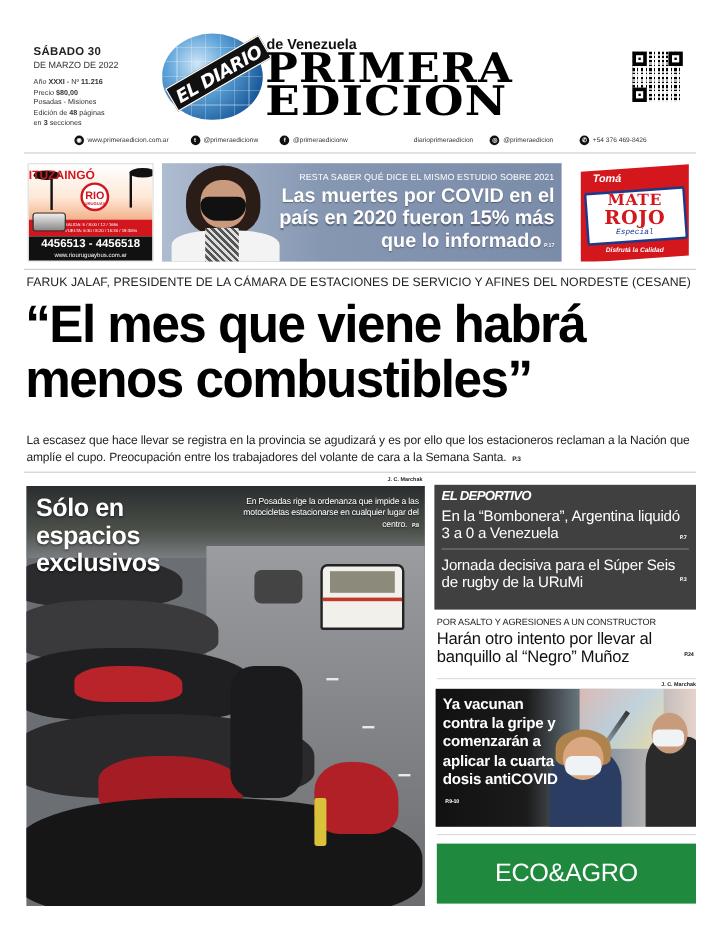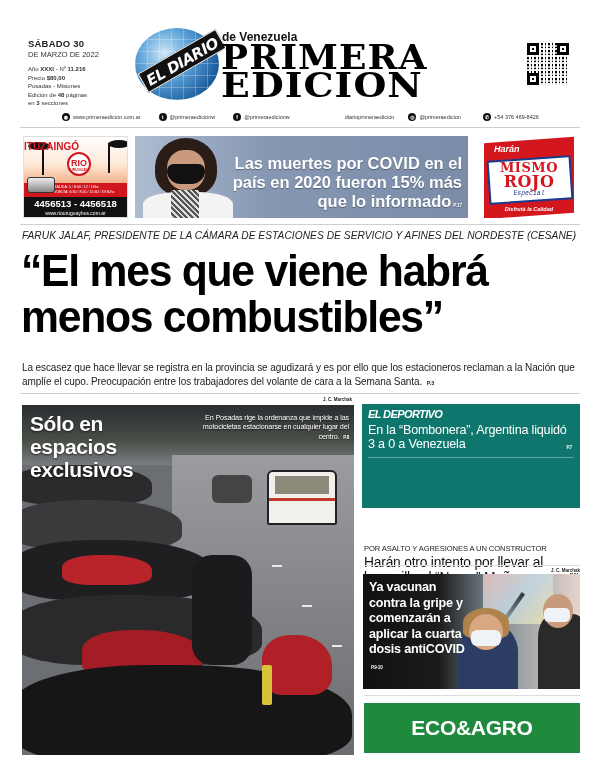--- a/index.html
+++ b/index.html
@@ -69,21 +69,21 @@
   .ad-mate { left: 478px; top: 136px; width: 102px; height: 82px; background:#fff; overflow:hidden; }
   .mate-red { position:absolute; left: 6px; top: 4px; width: 90px; height: 76px; background:#d4161d; transform: skewY(-4deg); }
   .mate-flag { position:absolute; left: 10px; top: 22px; width: 84px; height: 44px; background:#fff; border: 2px solid #1a3a8c; transform: rotate(-4deg); border-radius: 2px; }
   .mate-toma { position:absolute; left: 16px; top: 8px; color:#fff; font-style: italic; font-weight: 700; font-size: 9px; }
   .mate-mate { position:absolute; left: 0; top: 24px; width: 102px; text-align:center; color:#d4161d; font-family:"DejaVu Serif", serif; font-weight:900; font-size: 13px; letter-spacing: .5px; }
   .mate-rojo { position:absolute; left: 0; top: 36px; width: 102px; text-align:center; color:#d4161d; font-family:"DejaVu Serif", serif; font-weight:900; font-size: 16px; letter-spacing: .5px; }
   .mate-especial { position:absolute; left: 0; top: 54px; width: 102px; text-align:center; color:#1a3a8c; font-family:Liberation Mono, monospace; font-style: italic; font-size: 6.5px; }
   .mate-disfruta { position:absolute; left: 0; top: 70px; width: 102px; text-align:center; color:#fff; font-style: italic; font-weight: 700; font-size: 5.5px; }
 
   
-  .kicker { left: 22px; top: 230px; width: 560px; font-size: 10.2px; color: #222; letter-spacing: .05px; white-space: nowrap; font-style: italic; }
+  .kicker { left: 22px; top: 230px; width: 560px; font-size: 10.2px; color: #222; letter-spacing: .05px; white-space: nowrap; }
   .headline { left: 21px; top: 248px; width: 570px; font-family: "Liberation Sans", sans-serif; font-weight: 700; font-size: 44px; line-height: 46px; letter-spacing: -1.3px; color:#000; transform: scaleX(.97); transform-origin: left; }
   .lead { left: 22px; top: 361px; width: 560px; font-size: 10px; line-height: 14px; color:#222; letter-spacing: -.1px; }
   .lead .page-ref { font-size: 5.5px; }
 
   
   .credit { font-size: 4.5px; font-weight: 700; color:#222; }
   .moto-credit { left: 300px; top: 397px; width: 52px; text-align: right; }
   .moto { left: 22px; top: 405px; width: 332px; height: 350px; overflow:hidden; background: #6b6e73; }
   .moto-street { position:absolute; left: 150px; top: 50px; width: 190px; height: 300px; background: linear-gradient(180deg,#9a9c9f 0%, #6a6c70 100%); }
   .moto-bg { position:absolute; left:0; top:0; width:100%; height:60px; background: linear-gradient(180deg,#2a2d30 0%, #4a4f48 60%, #7a7d80 100%); }
@@ -92,28 +92,28 @@
   .moto-taxi::after { content:""; position:absolute; left:0; top: 26px; width: 100%; height: 3px; background:#c0392b; }
   .moto-car { position:absolute; left: 190px; top: 70px; width: 40px; height: 28px; background:#444; border-radius: 6px; }
   .moto-bike { position:absolute; border-radius: 40% 50% 30% 30%; }
   .moto-dash { position:absolute; background:#e9e9e9; width: 10px; height: 2px; }
 
   .moto-title { left: 30px; top: 412px; color:#fff; font-weight:700; font-size: 21px; line-height: 23px; letter-spacing: -.4px; text-shadow: 0 1px 2px rgba(0,0,0,.6); }
   .moto-desc { left: 195px; top: 413px; width: 154px; text-align: right; color:#fff; font-size: 7.2px; line-height: 9.4px; letter-spacing: -.15px; text-shadow: 0 1px 1px rgba(0,0,0,.6); }
   .moto-desc .page-ref { font-size: 4.5px; }
 
   
-  .deportivo { left: 362px; top: 404px; width: 218px; height: 104px; background:#0f766e; color:#fff; padding: 4px 6px; }
+  .deportivo { left: 362px; top: 404px; width: 218px; height: 104px; background:#404040; color:#fff; padding: 4px 6px; }
   .dep-section { font-weight: 700; font-style: italic; font-size: 11px; letter-spacing: -.6px; line-height: 13px; }
   .dep-story { font-size: 12.6px; line-height: 14px; letter-spacing: -.2px; position: relative; }
   .dep-story .page-ref { position:absolute; right: 2px; bottom: 2px; font-size: 4.5px; }
   .dep-story-1 { margin-top: 2px; padding-bottom: 6px; border-bottom: 1px solid rgba(255,255,255,.35); }
   .dep-story-2 { margin-top: 6px; }
 
-  .asalto { left: 364px; top: 544px; width: 216px; }
+  .asalto { left: 364px; top: 514px; width: 216px; }
   .asalto-kicker { font-size: 7.6px; color:#222; letter-spacing: -.1px; }
   .asalto-title { font-size: 13.8px; line-height: 15px; color:#111; letter-spacing: -.2px; margin-top: 2px; position: relative; }
   .asalto-title .page-ref { position:absolute; right: 2px; bottom: 2px; font-size: 4.5px; }
   .rule-r { left: 364px; width: 216px; height: 1px; background:#ddd; }
 
   .vac-credit { left: 530px; top: 568px; width: 50px; text-align:right; }
   .vac { left: 363px; top: 574px; width: 217px; height: 115px; overflow:hidden; background: linear-gradient(90deg,#111 0%, #1b1b1b 35%, #7a8a94 60%, #e6d4cc 100%); }
   .vac-wall { position:absolute; left: 120px; top: 0; width: 70px; height: 50px; background: linear-gradient(135deg,#f6c9c0,#c6dce8,#f2e2a6); opacity:.8; }
   .vac-woman { position:absolute; left: 95px; top: 50px; width: 60px; height: 70px; border-radius: 40% 40% 0 0; background:#2b3d63; }
   .vac-head { position:absolute; left: 106px; top: 40px; width: 34px; height: 36px; border-radius: 50%; background:#d9a780; }
@@ -121,21 +121,21 @@
   .vac-hair { position:absolute; left: 100px; top: 34px; width: 46px; height: 30px; border-radius: 50% 50% 20% 20%; background:#b0834c; }
   .vac-nurse { position:absolute; left: 175px; top: 40px; width: 50px; height: 80px; border-radius: 30% 30% 0 0; background:#2a2a2a; }
   .vac-nurse-head { position:absolute; left: 180px; top: 20px; width: 30px; height: 34px; border-radius: 50%; background:#c89b7c; }
   .vac-nurse-mask { position:absolute; left: 181px; top: 34px; width: 26px; height: 14px; border-radius: 5px; background:#f0f3f6; }
   .vac-syringe { position:absolute; left: 148px; top: 16px; width: 4px; height: 36px; background: linear-gradient(180deg,#333,#9ab); transform: rotate(35deg); }
   .vac-title { position:absolute; left: 6px; top: 6px; width: 100px; color:#fff; font-weight: 700; font-size: 12.6px; line-height: 15.6px; letter-spacing: -.2px; }
   .vac-title .page-ref { font-size: 4.5px; }
 
   .ecoagro { left: 364px; top: 703px; width: 216px; height: 50px; display:flex; }
   .eco-yellow { width: 70px; height: 100%; background:#f5c51b; color:#111; font-weight:900; font-size: 9.6px; line-height: 11px; text-align:center; padding-top: 7px; letter-spacing: -.2px; }
-  .eco-green { flex:1; background:#1f8a3d; color:#fff; font-weight:700; font-size: 21px; text-align:center; line-height: 50px; letter-spacing: -.3px; }
+  .eco-green { flex:1; background:#1f8a3d; color:#fff; font-weight:400; font-size: 21px; text-align:center; line-height: 50px; letter-spacing: -.3px; }
 </style>
 </head>
 <body>
 
 <div class="abs date-block">
   <div class="date-day">SÁBADO 30</div>
   <div class="date-month">DE MARZO DE 2022</div>
   <div class="meta-line meta-first">
     <span>Año</span>
     <b>XXXI</b>
@@ -224,30 +224,31 @@
 </div>
 
 <div class="abs covid">
   <div class="covid-photo">
     <div class="covid-hair"></div>
     <div class="covid-face"></div>
     <div class="covid-mask"></div>
     <div class="covid-body"></div>
     <div class="covid-scarf"></div>
   </div>
+  <div class="covid-kicker">RESTA SABER QUÉ DICE EL MISMO ESTUDIO SOBRE 2021</div>
   <div class="covid-title">
     <span>Las muertes por COVID en el país en 2020 fueron 15% más que lo informado</span><span class="page-ref">P.17</span>
   </div>
 </div>
 
 <div class="abs ad-mate">
   <div class="mate-red"></div>
   <div class="mate-flag"></div>
-  <div class="mate-toma">Harán</div>
-  <div class="mate-mate">MISMO</div>
+  <div class="mate-toma">Tomá</div>
+  <div class="mate-mate">MATE</div>
   <div class="mate-rojo">ROJO</div>
   <div class="mate-especial">Especial</div>
   <div class="mate-disfruta">Disfrutá la Calidad</div>
 </div>
 
 <div class="abs rule" style="top:224px"></div>
 
 <div class="abs kicker">FARUK JALAF, PRESIDENTE DE LA CÁMARA DE ESTACIONES DE SERVICIO Y AFINES DEL NORDESTE (CESANE)</div>
 <div class="abs headline">“El mes que viene habrá menos combustibles”</div>
 <div class="abs lead">
@@ -283,20 +284,24 @@
   <span>En Posadas rige la ordenanza que impide a las motocicletas estacionarse en cualquier lugar del centro.</span>
   <span class="page-ref">P.8</span>
 </div>
 
 <div class="abs deportivo">
   <div class="dep-section">EL DEPORTIVO</div>
   <div class="dep-story dep-story-1">
     <span>En la “Bombonera”, Argentina liquidó 3 a 0 a Venezuela</span>
     <span class="page-ref">P.7</span>
   </div>
+  <div class="dep-story dep-story-2">
+    <span>Jornada decisiva para el Súper Seis de rugby de la URuMi</span>
+    <span class="page-ref">P.3</span>
+  </div>
 </div>
 
 <div class="abs asalto">
   <div class="asalto-kicker">POR ASALTO Y AGRESIONES A UN CONSTRUCTOR</div>
   <div class="asalto-title">
     <span>Harán otro intento por llevar al banquillo al “Negro” Muñoz</span>
     <span class="page-ref">P.24</span>
   </div>
 </div>
 <div class="abs rule-r" style="top:565px"></div>

